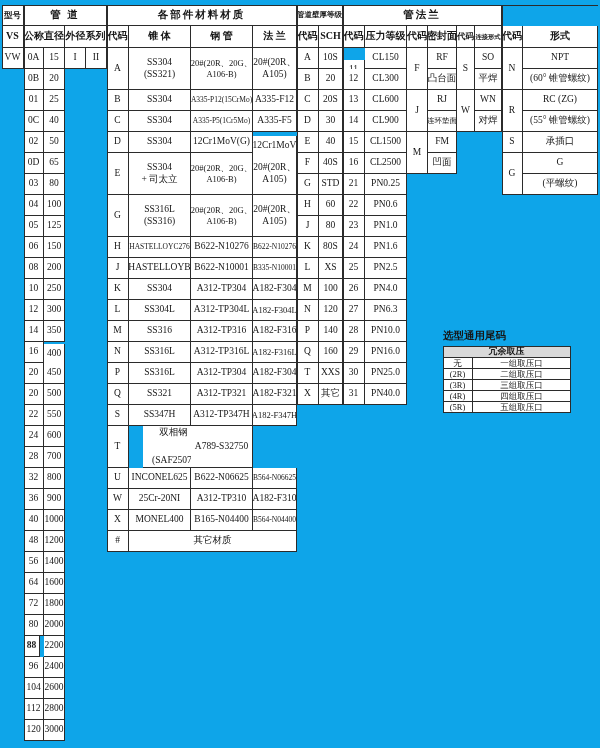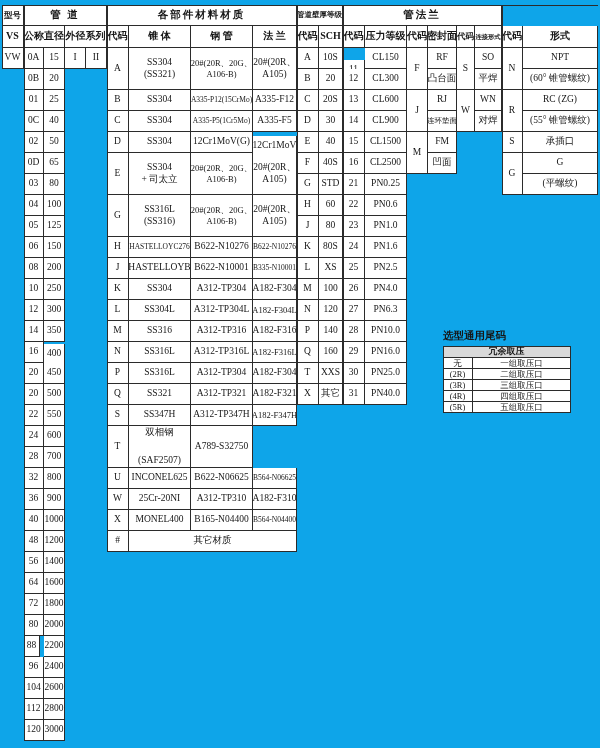--- a/index.html
+++ b/index.html
@@ -98,21 +98,21 @@
     <div class="cell " style="left: 24px; top: 531px; width: 20px; height: 21px;">48</div>
     <div class="cell " style="left: 44px; top: 531px; width: 21px; height: 21px;">1200</div>
     <div class="cell " style="left: 24px; top: 552px; width: 20px; height: 21px;">56</div>
     <div class="cell " style="left: 44px; top: 552px; width: 21px; height: 21px;">1400</div>
     <div class="cell " style="left: 24px; top: 573px; width: 20px; height: 21px;">64</div>
     <div class="cell " style="left: 44px; top: 573px; width: 21px; height: 21px;">1600</div>
     <div class="cell " style="left: 24px; top: 594px; width: 20px; height: 21px;">72</div>
     <div class="cell " style="left: 44px; top: 594px; width: 21px; height: 21px;">1800</div>
     <div class="cell " style="left: 24px; top: 615px; width: 20px; height: 21px;">80</div>
     <div class="cell " style="left: 44px; top: 615px; width: 21px; height: 21px;">2000</div>
-    <div class="cell " style="left: 24px; top: 636px; width: 16px; height: 21px;">88</div>
+    <div class="cell " style="left: 24px; top: 636px; width: 16px; height: 21px; font-weight: bold;">88</div>
     <div class="cell " style="left: 44px; top: 636px; width: 21px; height: 21px;">2200</div>
     <div class="cell " style="left: 24px; top: 657px; width: 20px; height: 21px;">96</div>
     <div class="cell " style="left: 44px; top: 657px; width: 21px; height: 21px;">2400</div>
     <div class="cell " style="left: 24px; top: 678px; width: 20px; height: 21px;">104</div>
     <div class="cell " style="left: 44px; top: 678px; width: 21px; height: 21px;">2600</div>
     <div class="cell " style="left: 24px; top: 699px; width: 20px; height: 21px;">112</div>
     <div class="cell " style="left: 44px; top: 699px; width: 21px; height: 21px;">2800</div>
     <div class="cell " style="left: 24px; top: 720px; width: 20px; height: 21px;">120</div>
     <div class="cell " style="left: 44px; top: 720px; width: 21px; height: 21px;">3000</div>
     <div class="cell " style="left: 107px; top: 48px; width: 22px; height: 42px;">A</div>
@@ -196,21 +196,21 @@
     <div class="cell " style="left: 253px; top: 363px; width: 44px; height: 21px;">A182-F304</div>
     <div class="cell " style="left: 107px; top: 384px; width: 22px; height: 21px;">Q</div>
     <div class="cell " style="left: 129px; top: 384px; width: 62px; height: 21px;">SS321</div>
     <div class="cell " style="left: 191px; top: 384px; width: 62px; height: 21px;">A312-TP321</div>
     <div class="cell " style="left: 253px; top: 384px; width: 44px; height: 21px;">A182-F321</div>
     <div class="cell " style="left: 107px; top: 405px; width: 22px; height: 21px;">S</div>
     <div class="cell " style="left: 129px; top: 405px; width: 62px; height: 21px;">SS347H</div>
     <div class="cell " style="left: 191px; top: 405px; width: 62px; height: 21px;">A312-TP347H</div>
     <div class="cell s1" style="left: 253px; top: 405px; width: 44px; height: 21px;">A182-F347H</div>
     <div class="cell " style="left: 107px; top: 426px; width: 22px; height: 42px;">T</div>
-    <div class="cell " style="left: 129px; top: 426px; width: 62px; height: 42px; gap: 16px;">
+    <div class="cell " style="left: 143px; top: 426px; width: 62px; height: 42px; gap: 16px;">
       <div>双相钢</div>
       <div>(SAF2507)</div>
     </div>
     <div class="cell " style="left: 191px; top: 426px; width: 62px; height: 42px;">A789-S32750</div>
     <div class="cell " style="left: 107px; top: 468px; width: 22px; height: 21px;">U</div>
     <div class="cell " style="left: 129px; top: 468px; width: 62px; height: 21px;">INCONEL625</div>
     <div class="cell " style="left: 191px; top: 468px; width: 62px; height: 21px;">B622-N06625</div>
     <div class="cell s2" style="left: 253px; top: 468px; width: 44px; height: 21px;">B564-N06625</div>
     <div class="cell " style="left: 107px; top: 489px; width: 22px; height: 21px;">W</div>
     <div class="cell " style="left: 129px; top: 489px; width: 62px; height: 21px;">25Cr-20NI</div>

